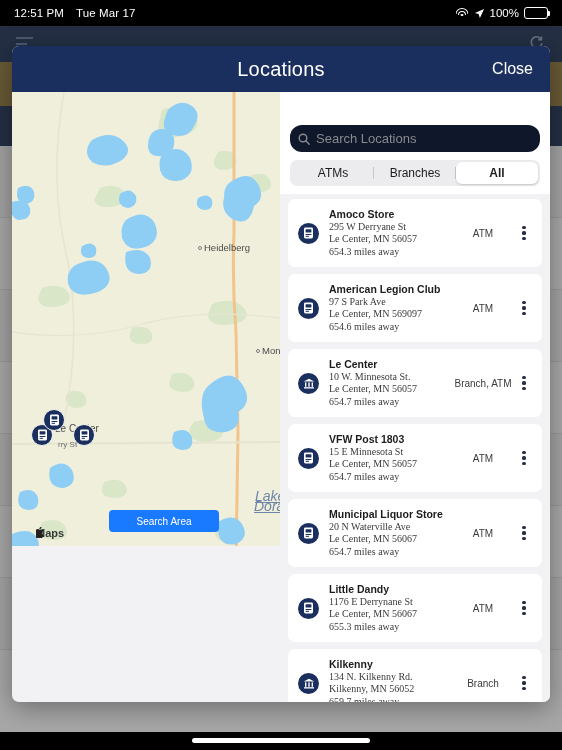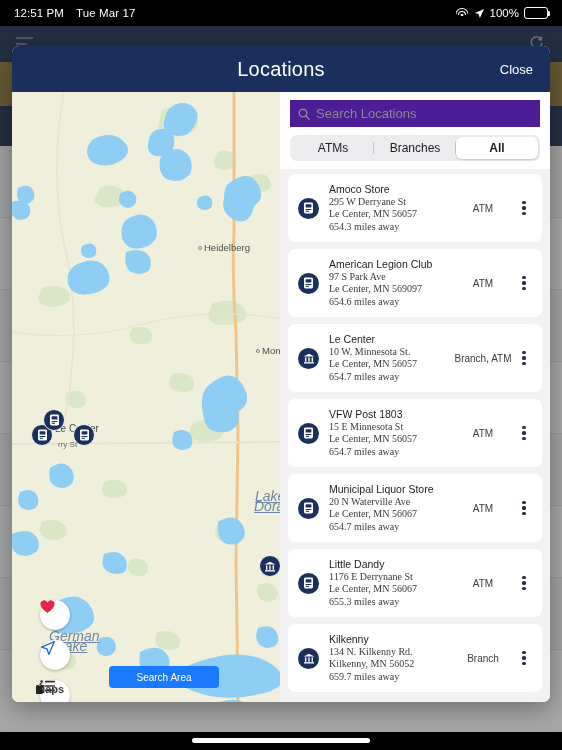--- a/index.html
+++ b/index.html
@@ -62,26 +62,26 @@
         background:rgba(60,60,60,.45); }
 
   
   .modal{ position:absolute; left:12px; top:46px; width:538px; height:656px;
           background:#f2f2f5; border-radius:7px; overflow:hidden;
           box-shadow:0 6px 26px rgba(0,0,0,.35);}
   .modal-header{ height:46px; background:#1b2f5e; display:flex; align-items:center;
                  justify-content:center; position:relative;}
   .modal-header .title{ color:#fff; font-size:20px; font-weight:400; letter-spacing:.2px;}
   .modal-header .close{ position:absolute; right:17px; top:50%; transform:translateY(-50%);
-                        color:#fff; font-size:13px; cursor:pointer;}
+                        color:#fff; font-size:16px; cursor:pointer;}
 
   .modal-body{ display:flex; height:610px; }
 
   
-  .map{ position:relative; width:268px; height:610px; background:#f0efdc; overflow:hidden; }
+  .map{ position:relative; width:268px; height:454px; background:#f0efdc; overflow:hidden; }
   .map svg{ position:absolute; inset:0; }
   .map-label{ position:absolute; font-size:9.5px; color:#4a4a4a; white-space:nowrap;
               font-family:"Liberation Sans",sans-serif;}
   .map-label.water{ color:#6d86a8; font-style:italic; font-size:14px; line-height:9.5px;text-decoration:underline;}
   .map-dot{ position:absolute; width:4px;height:4px; border:1px solid #7a7a7a; border-radius:50%;
             background:#f7f7f2;}
   .marker{ position:absolute; width:22px;height:22px; border-radius:50%;
            background:#1b2f5e; border:1.5px solid #f3f3ef;
            display:flex; align-items:center; justify-content:center;}
   .marker svg{ position:static; }
@@ -90,40 +90,40 @@
             display:flex; align-items:center; justify-content:center; cursor:pointer;}
   .search-area{ position:absolute; left:97px; bottom:14px; width:110px; height:22px;
                 background:#1a7aff; color:#fff; border-radius:4px; font-size:10px;
                 display:flex; align-items:center; justify-content:center; cursor:pointer;}
   .maps-attr{ position:absolute; left:24px; bottom:7px; font-size:11px; color:#3a3a3a;
               display:flex; align-items:center; gap:1px; font-weight:600;}
 
   
   .panel{ width:270px; height:610px; background:#f2f2f5; display:flex; flex-direction:column;}
   .search-wrap{ padding:8px 10px 6px 10px; background:#fff;}
-  .search-box{ height:27px; background:#4c1d95; border-radius:0; display:flex; align-items:center;
-               padding:0 8px; gap:6px;}
+  .search-box{ height:27px; background:#0f172a; border-radius:12px; display:flex; align-items:center;
+               padding:0 8px; gap:6px;margin-top:25px;}
   .search-box .ph{ color:#8a8a8e; font-size:13px;}
   .seg-wrap{ background:#fff; padding:2px 10px 8px 10px; }
   .seg{ height:26px; background:#ececee; border-radius:7px; display:flex; padding:2px; position:relative;}
   .seg div{ flex:1; display:flex; align-items:center; justify-content:center;
             font-size:12px; color:#1c1c1e; cursor:pointer; position:relative;}
   .seg div:not(:last-child)::after{ content:""; position:absolute; right:0; top:5px; bottom:5px;
             width:1px; background:#c9c9cd;}
   .seg div.active{ background:#fff; border-radius:6px; box-shadow:0 1px 2px rgba(0,0,0,.16);
                    font-weight:600;}
   .seg div.active::after{ display:none;}
 
   .list{ flex:1; overflow:hidden; padding:5px 8px 0 8px; }
   .card{ background:#fff; border-radius:7px; margin-bottom:7px; height:68px;
          display:flex; align-items:center; padding:0 8px 0 10px; }
   .card .ic{ width:21px;height:21px; border-radius:50%; background:#1b2f5e;
              display:flex; align-items:center; justify-content:center; flex:0 0 auto; }
   .card .info{ flex:1; padding-left:10px; }
-  .card .nm{ font-size:10.5px; font-weight:normal; color:#1c1c1e; line-height:13px;}
+  .card .nm{ font-size:10.5px; font-weight:bold; color:#1c1c1e; line-height:13px;}
   .card .ln{ font-size:10px; color:#3a3a3c; line-height:12.5px;font-family:Liberation Serif, serif;}
   .card .type{ width:62px; text-align:center; font-size:10px; color:#3a3a3c; flex:0 0 auto;}
   .card .kb{ width:20px; display:flex; justify-content:center; flex:0 0 auto; cursor:pointer;}
   .card .kb b{ background:#2a2f45;}
 
   
   .home-ind{ position:absolute; bottom:7px; left:50%; transform:translateX(-50%);
              width:178px; height:5px; background:#fff; border-radius:3px;}
 </style>
 </head>

